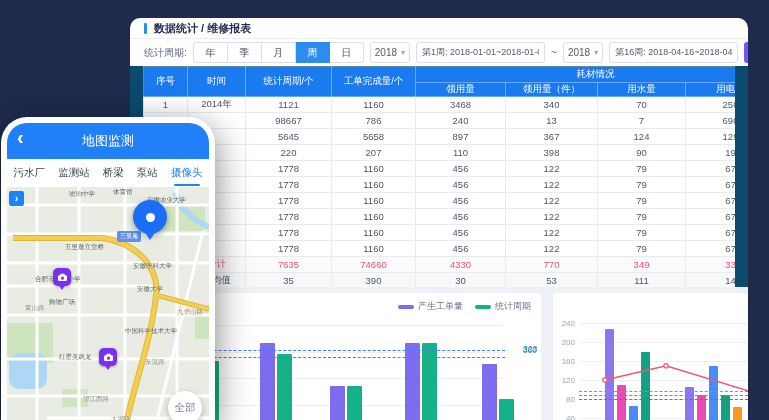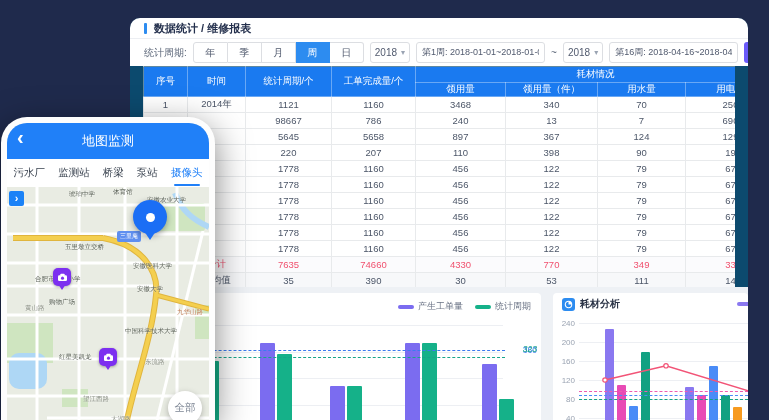--- a/index.html
+++ b/index.html
@@ -314,30 +314,20 @@
         <div class="bar" style="left: 204px; top: 93.1px; height: 96.9px; background: rgb(21, 177, 137);"></div>
         <div class="bar" style="left: 279px; top: 50.35px; height: 139.65px; background: rgb(21, 177, 137);"></div>
         <div class="bar" style="left: 356px; top: 106.4px; height: 83.6px; background: rgb(21, 177, 137);"></div>
         <div class="refline" style="top: 57px; border-color: rgb(60, 123, 240);"></div>
         <div class="reflabel" style="top: 52px; color: rgb(60, 123, 240);">360</div>
         <div class="refline" style="top: 64.03px; border-color: rgb(23, 165, 137);"></div>
         <div class="reflabel" style="top: 51px; color: rgb(23, 165, 137); font-style: italic;">323</div>
       </div>
 
     <div class="card right" id="chart-right">
-      <div class="card-head">
-        <div class="chart-icon">
-          <svg width="9" height="9" viewBox="0 0 10 10">
-            <circle cx="5" cy="5" r="3.6" fill="none" stroke="#fff" stroke-width="1.2"></circle>
-            <path d="M5 5 L5 1.4 A3.6 3.6 0 0 1 8.6 5 Z" fill="#fff"></path>
-          </svg>
-        </div>
-        <span class="card-title">耗材分析</span>
-        <div style="margin-left:auto;margin-right:-5px;width:16px;height:4px;border-radius:2px;background:#8a78f0;"></div>
-      </div>
       <div id="plot-right"></div>
     <div class="ytick" style="top: 26px; left: 2px;">240</div>
         <div class="rgrid" style="top: 30px;"></div>
         <div class="ytick" style="top: 45px; left: 2px;">200</div>
         <div class="rgrid" style="top: 49px;"></div>
         <div class="ytick" style="top: 64px; left: 2px;">160</div>
         <div class="rgrid" style="top: 68px;"></div>
         <div class="ytick" style="top: 83px; left: 2px;">120</div>
         <div class="rgrid" style="top: 87px;"></div>
         <div class="ytick" style="top: 102px; left: 2px;">80</div>

